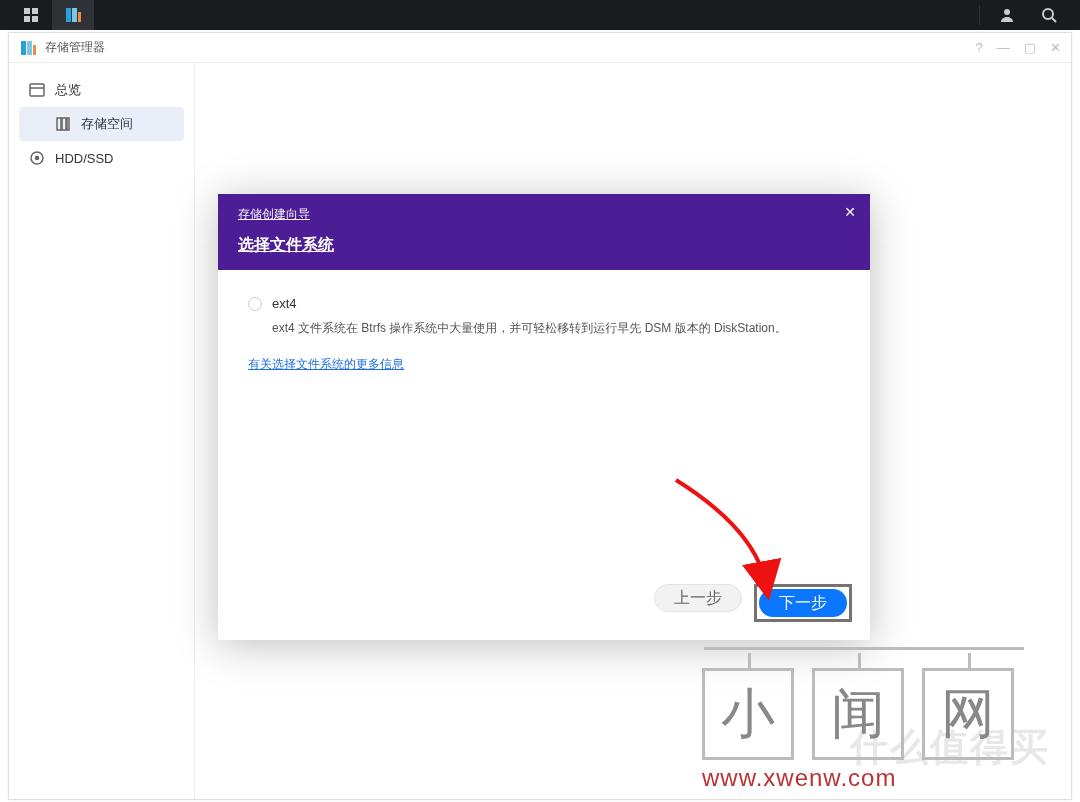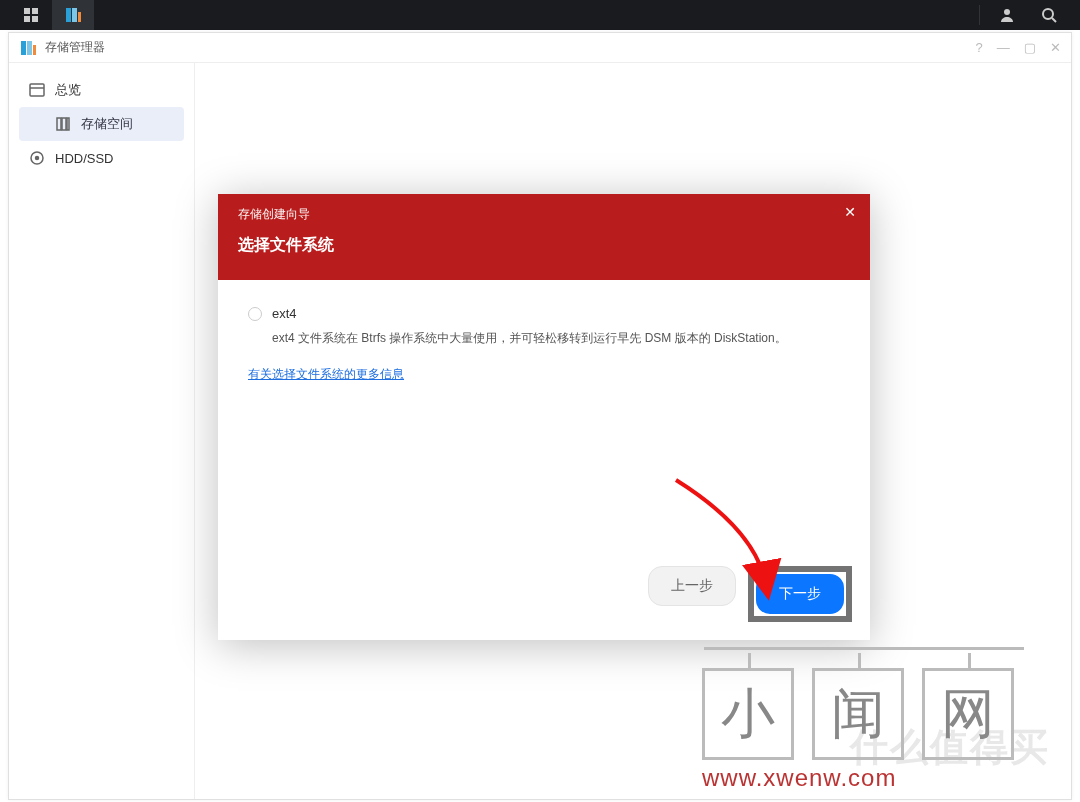--- a/index.html
+++ b/index.html
@@ -25,40 +25,40 @@
   
   .win-body { flex: 1; display: flex; }
   .sidebar { width: 186px; border-right: 1px solid #eee; padding: 10px; }
   .side-item { display: flex; align-items: center; gap: 10px; height: 34px; padding: 0 10px; border-radius: 4px; color: #333; cursor: pointer; }
   .side-item.active { background: #e9eef9; color: #334; padding-left: 36px; }
   .side-icon { width: 16px; height: 16px; display: inline-flex; color: #666; }
   .content-pane { flex: 1; position: relative; background: #fff; }
 
   
   .dialog { position: absolute; left: 218px; top: 194px; width: 652px; height: 446px; background: #fff; box-shadow: 0 5px 40px rgba(0,0,0,.25); display: flex; flex-direction: column; }
-  .dlg-head { background: #b91c1c; color: #fff; padding: 12px 20px 24px 20px; position: relative; }
+  .dlg-head { background: #4c1d95; color: #fff; padding: 12px 20px 14px 20px; position: relative; text-decoration: underline; }
   .dlg-wizard-name { font-size: 12px; opacity: .95; margin-bottom: 12px; }
   .dlg-title { font-size: 16px; font-weight: 600; }
   .dlg-close { position: absolute; right: 14px; top: 10px; color: #fff; font-size: 14px; cursor: pointer; }
 
   .dlg-body { flex: 1; padding: 26px 30px 10px 30px; }
   .opt-row { margin-bottom: 6px; }
   .radio-row { display: flex; align-items: center; gap: 10px; font-size: 13px; color: #333; cursor: pointer; }
   .radio { width: 14px; height: 14px; border-radius: 50%; border: 1px solid #ccc; display: inline-flex; align-items: center; justify-content: center; }
   .radio.checked { border-color: #0b76ff; }
   .radio.checked::after { content: ""; width: 8px; height: 8px; border-radius: 50%; background: #0b76ff; }
   .opt-desc { color: #555; font-size: 12px; margin: 8px 0 18px 24px; line-height: 1.6; }
   .link { color: #1e6ee0; text-decoration: underline; font-size: 12px; cursor: pointer; }
   .highlight-red { border: 3px solid #e11; padding: 2px 6px 2px 2px; display: inline-flex; align-items: center; }
 
   .dlg-foot { padding: 12px 18px 18px; display: flex; justify-content: flex-end; gap: 12px; }
-  .btn { min-width: 88px; height: 40px; border-radius: 14px; display: inline-flex; align-items: center; justify-content: center; font-size: 14px; cursor: pointer; border: 1px solid transparent; }
+  .btn { min-width: 88px; height: 28px; border-radius: 14px; display: inline-flex; align-items: center; justify-content: center; font-size: 16px; cursor: pointer; border: 1px solid transparent; }
   .btn-prev { background: #f2f2f2; color: #666; border-color: #e4e4e4; }
   .btn-next { background: #0b76ff; color: #fff; }
-  .next-highlight { border: 6px solid #737373; padding: 2px; display: inline-block; }
+  .next-highlight { border: 3px solid #737373; padding: 2px; display: inline-block; }
 
   
   .arrow-svg { position: absolute; left: 656px; top: 470px; pointer-events: none; }
 
   
   .wm-bg { position: absolute; right: 30px; bottom: 29px; color: #e8e8e8; font-size: 38px; font-weight: 600; letter-spacing: 2px; z-index: 0; }
   .wm-box-wrap { position: absolute; right: 56px; bottom: 10px; z-index: 5; pointer-events: none; }
   .wm-row { display: flex; gap: 18px; align-items: flex-end; margin-bottom: 4px; }
   .wm-ch { width: 92px; height: 92px; border: 3px solid #bbb; display: flex; align-items: center; justify-content: center; font-size: 54px; color: #888; font-family: "KaiTi","STKaiti",serif; position: relative; }
   .wm-stem { position: absolute; top: -18px; left: 50%; width: 3px; height: 18px; background: #bbb; }

